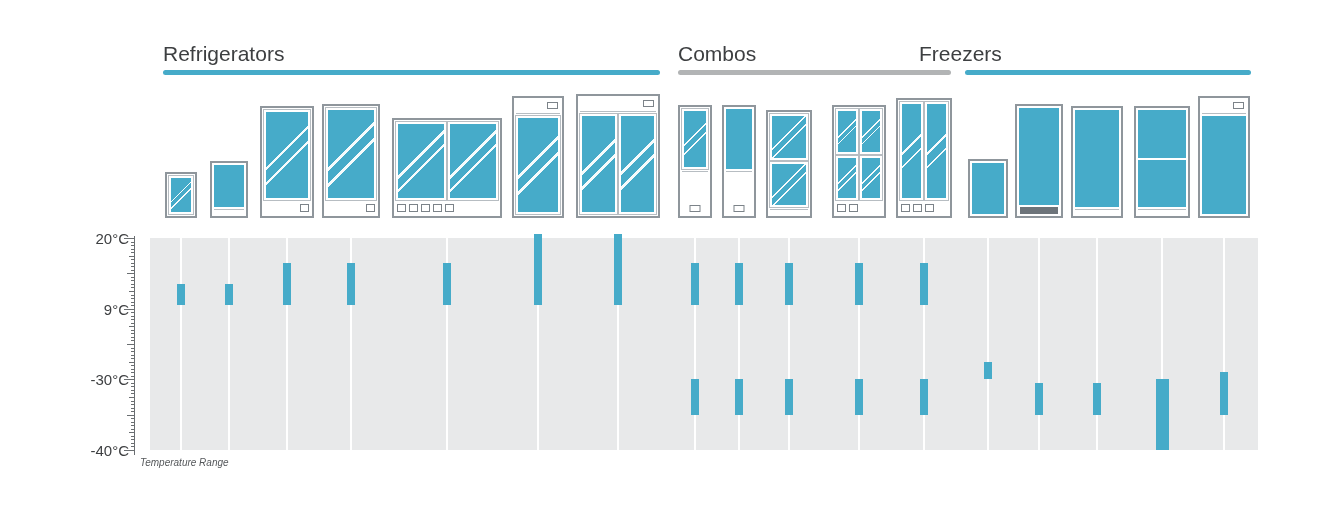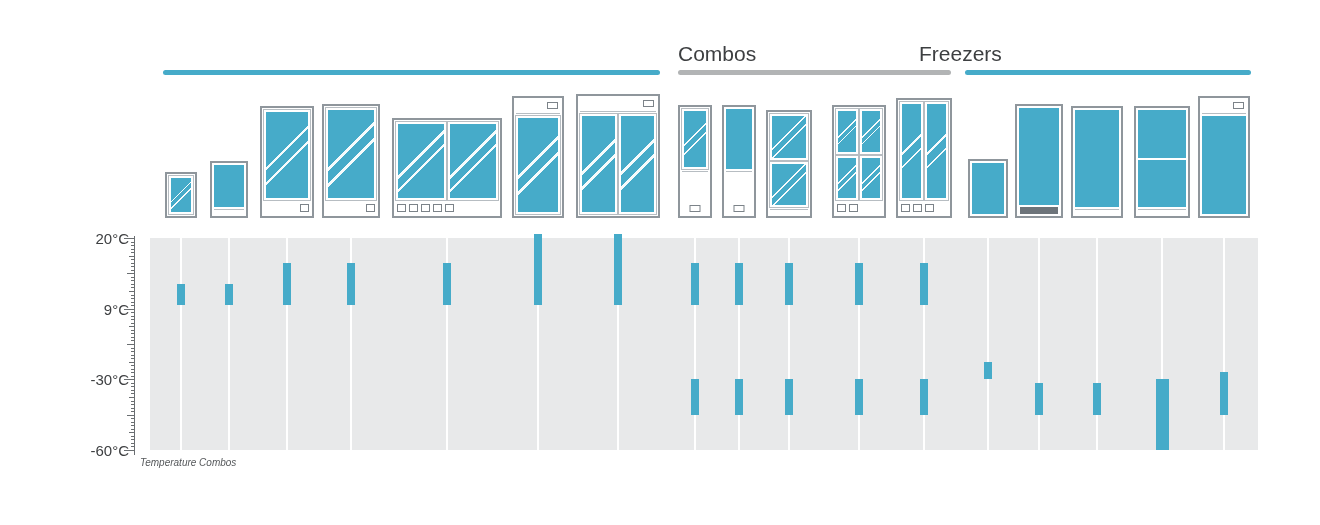--- a/index.html
+++ b/index.html
@@ -31,20 +31,21 @@
   .axis-line{position:absolute;width:1px;background:#6a6e71}
   .axis-tick{position:absolute;height:1px;background:#6a6e71}
   .axis-label{position:absolute;width:44px;text-align:right;font-size:15px;color:var(--text);transform:translateY(-50%)}
   .caption{position:absolute;font-size:10px;font-style:italic;color:#55585b}
 </style>
 </head>
 <body>
 
 <div id="app" style="--teal: #46abc9; --chart-bg: #e8e9ea;">
   <div id="headers" class="layer">
+      <div class="group-label" style="left: 163px; top: 42px;">Refrigerators</div>
       <div class="group-underline" style="left: 163px; top: 70px; width: 497px; background: rgb(70, 171, 201);"></div>
       <div class="group-label" style="left: 678px; top: 42px;">Combos</div>
       <div class="group-underline" style="left: 678px; top: 70px; width: 273px; background: rgb(178, 180, 181);"></div>
       <div class="group-label" style="left: 919px; top: 42px;">Freezers</div>
       <div class="group-underline" style="left: 965px; top: 70px; width: 286px; background: rgb(70, 171, 201);"></div>
     </div>
   <div id="appliances" class="layer">
       <div class="appliance" style="left: 165px; top: 172px; width: 32px; height: 46px;">
         <div class="sec" style="flex: 1 1 0%;">
           <div class="door-glass"></div>
@@ -247,21 +248,21 @@
       <div class="axis-tick" style="left: 131px; top: 428.8px; width: 3px;"></div>
       <div class="axis-tick" style="left: 129px; top: 432.333px; width: 5px;"></div>
       <div class="axis-tick" style="left: 131px; top: 435.867px; width: 3px;"></div>
       <div class="axis-tick" style="left: 131px; top: 439.4px; width: 3px;"></div>
       <div class="axis-tick" style="left: 131px; top: 442.933px; width: 3px;"></div>
       <div class="axis-tick" style="left: 131px; top: 446.467px; width: 3px;"></div>
       <div class="axis-tick" style="left: 124px; top: 450px; width: 10px;"></div>
       <div class="axis-label" style="left: 85px; top: 238px;">20°C</div>
       <div class="axis-label" style="left: 85px; top: 308.667px;">9°C</div>
       <div class="axis-label" style="left: 85px; top: 379.333px;">-30°C</div>
-      <div class="axis-label" style="left: 85px; top: 450px;">-60°C</div>
+      <div class="axis-label" style="left: 85px; top: 450px;">-40°C</div>
       <div class="gridline" style="left: 180px; top: 238px; height: 212px;"></div>
       <div class="gridline" style="left: 228px; top: 238px; height: 212px;"></div>
       <div class="gridline" style="left: 286px; top: 238px; height: 212px;"></div>
       <div class="gridline" style="left: 350px; top: 238px; height: 212px;"></div>
       <div class="gridline" style="left: 446px; top: 238px; height: 212px;"></div>
       <div class="gridline" style="left: 537px; top: 238px; height: 212px;"></div>
       <div class="gridline" style="left: 617px; top: 238px; height: 212px;"></div>
       <div class="gridline" style="left: 694px; top: 238px; height: 212px;"></div>
       <div class="gridline" style="left: 738px; top: 238px; height: 212px;"></div>
       <div class="gridline" style="left: 788px; top: 238px; height: 212px;"></div>
@@ -288,14 +289,14 @@
       <div class="bar" style="left: 855px; top: 262.733px; width: 8px; height: 42.4px;"></div>
       <div class="bar" style="left: 855px; top: 379.333px; width: 8px; height: 35.3333px;"></div>
       <div class="bar" style="left: 920px; top: 262.733px; width: 8px; height: 42.4px;"></div>
       <div class="bar" style="left: 920px; top: 379.333px; width: 8px; height: 35.3333px;"></div>
       <div class="bar" style="left: 984px; top: 361.667px; width: 8px; height: 17.6667px;"></div>
       <div class="bar" style="left: 1035px; top: 382.867px; width: 8px; height: 31.8px;"></div>
       <div class="bar" style="left: 1093px; top: 382.867px; width: 8px; height: 31.8px;"></div>
       <div class="bar" style="left: 1155.5px; top: 379.333px; width: 13px; height: 70.6667px;"></div>
       <div class="bar" style="left: 1220px; top: 372.267px; width: 8px; height: 42.4px;"></div>
     </div>
-  <div class="caption" style="left:140px;top:457px">Temperature Combos</div>
+  <div class="caption" style="left:140px;top:457px">Temperature Range</div>
 </div>
 
 </body></html>

